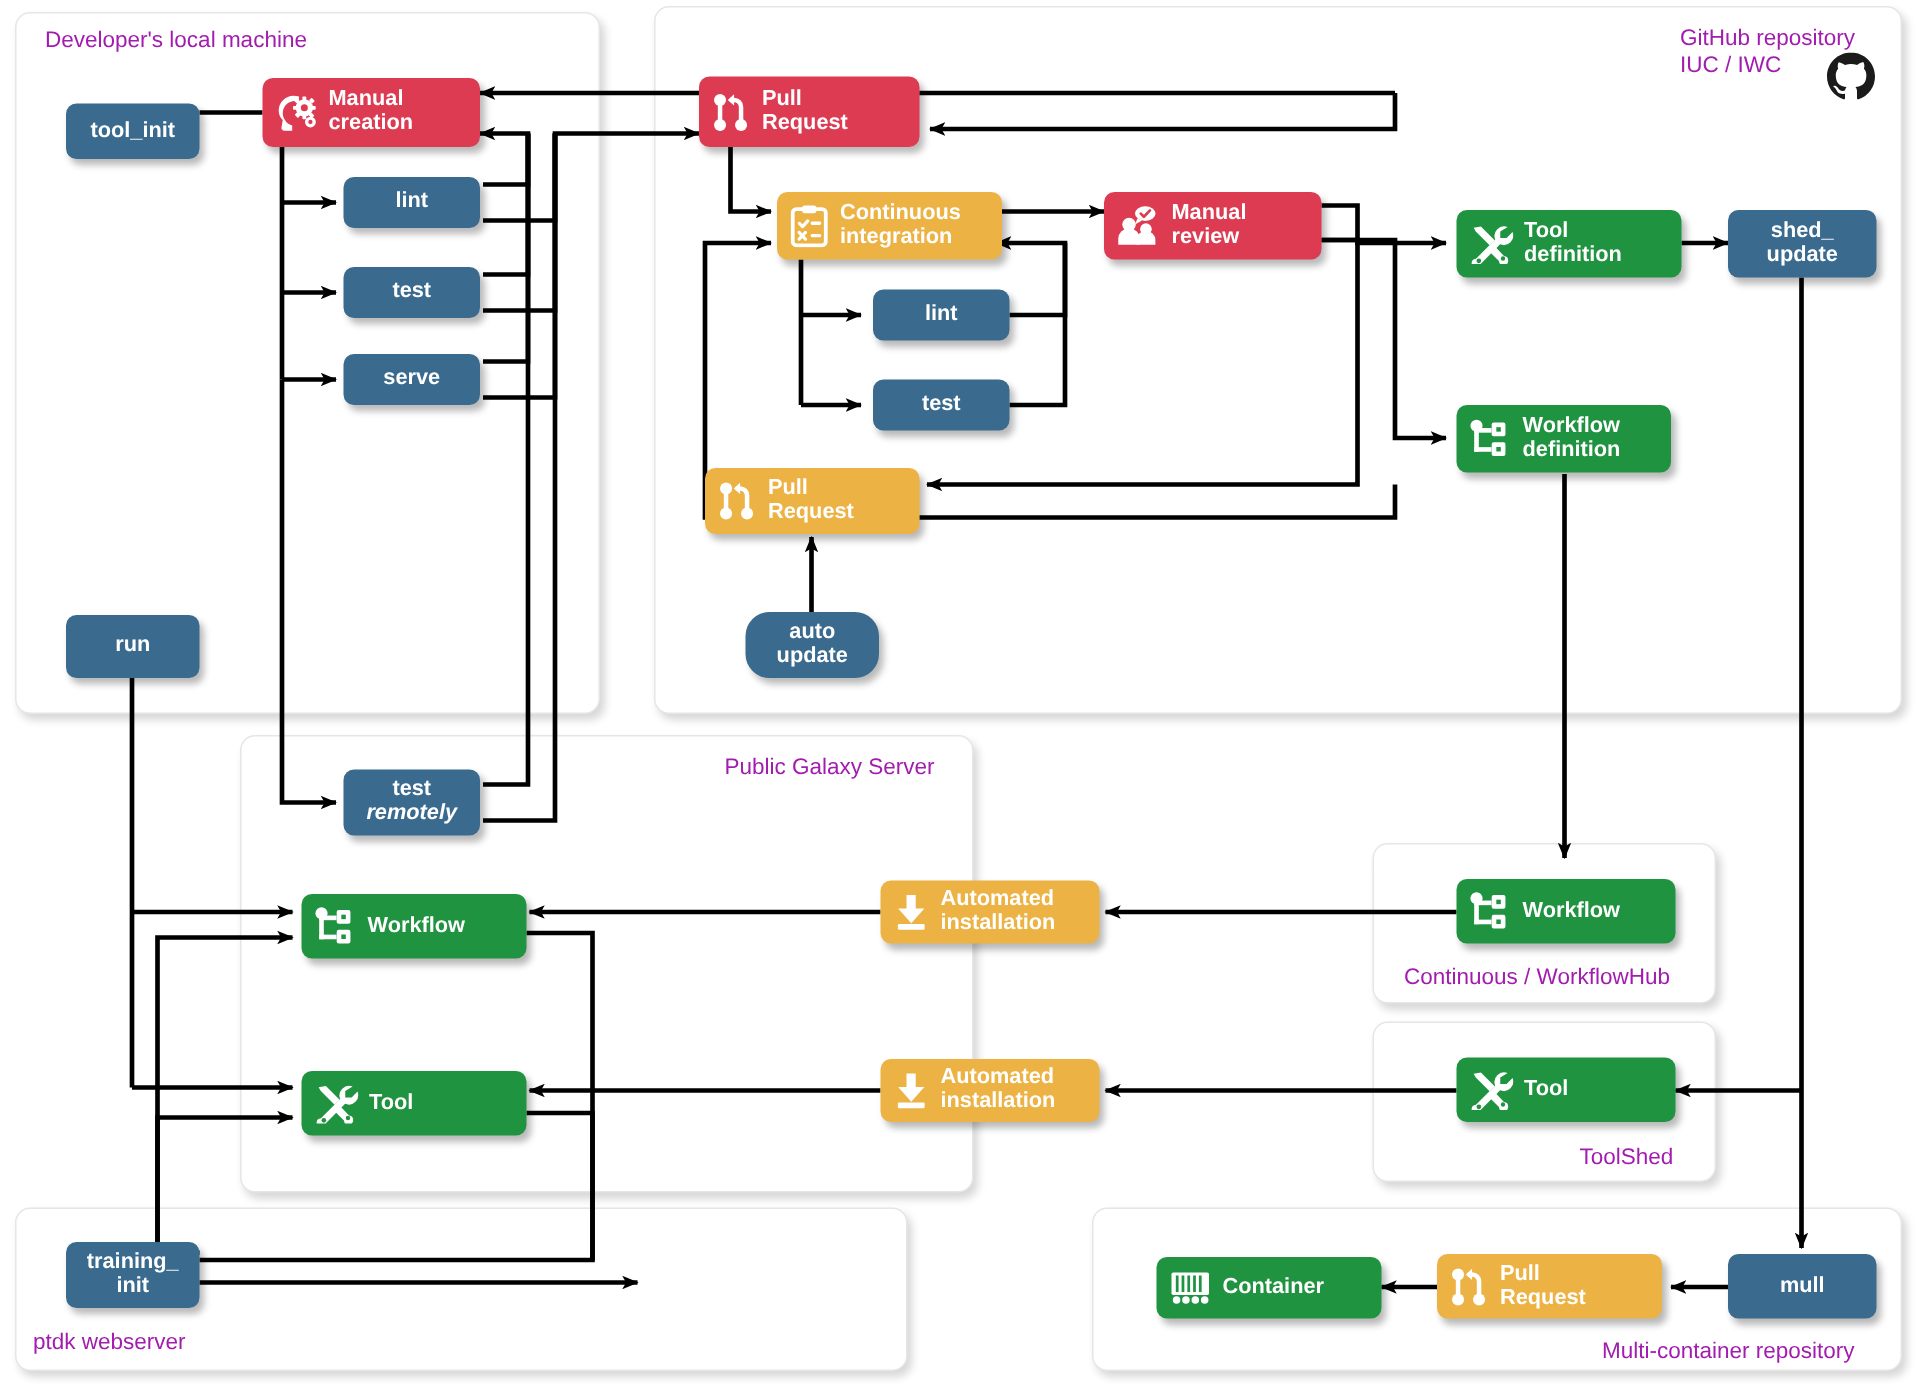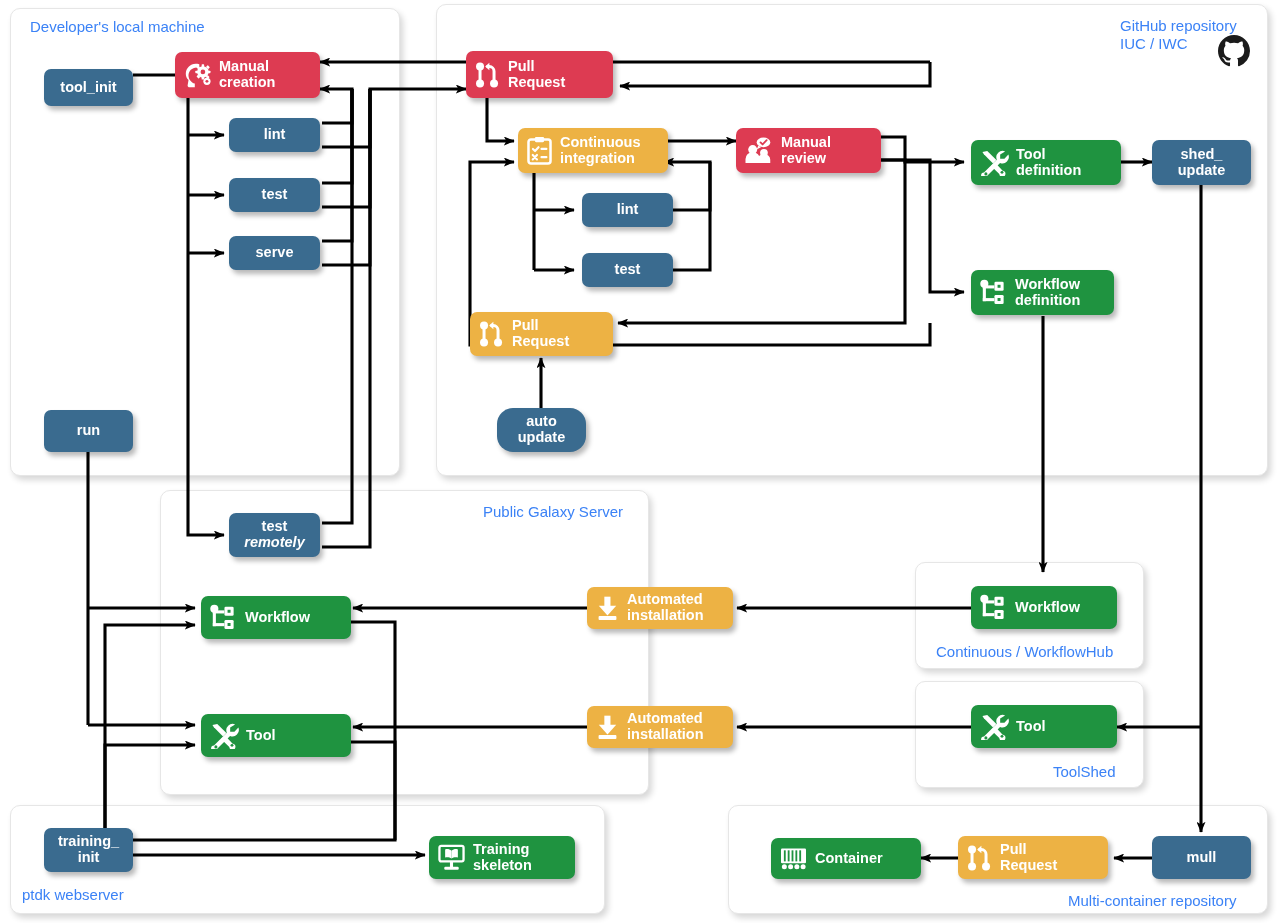--- a/index.html
+++ b/index.html
@@ -1,21 +1,21 @@
 <!DOCTYPE html>
 <html><head>
 <meta charset="utf-8">
 <style>
   html,body{margin:0;padding:0;background:#ffffff;}
   body{width:1280px;height:923px;font-family:"Liberation Sans",sans-serif;position:relative;overflow:hidden;}
   #stage{position:absolute;left:0;top:0;width:1280px;height:923px;}
 
   .panel{position:absolute;background:#ffffff;border:1px solid #e6e6e6;border-radius:10px;
          box-shadow:3px 4px 6px rgba(0,0,0,0.16);}
-  .panel-label{position:absolute;font-size:15px;color:#3b82f6;white-space:pre;line-height:1.25;}
+  .panel-label{position:absolute;font-size:15px;color:#a21caf;white-space:pre;line-height:1.25;}
 
   .node{position:absolute;border-radius:7px;display:flex;align-items:center;
         box-shadow:3px 4px 5px rgba(0,0,0,0.28);box-sizing:border-box;}
   .node .lbl{color:#ffffff;font-weight:bold;font-size:14.5px;line-height:1.08;white-space:pre;}
   .node.blue{background:#3a6b8f;}
   .node.green{background:#1f9340;}
   .node.red{background:#dd3b52;}
   .node.orange{background:#edb244;}
   .node.center{justify-content:center;text-align:center;margin-top:12px;}
   .node.icon-node{padding-left:8px;gap:7px;}
@@ -370,32 +370,20 @@
         <circle cx="6.6" cy="25.8" r="1.6" fill="#1f9340"></circle>
       </svg>
     </span>
     <span class="lbl">Tool</span>
   </div>
 
   <div class="node blue" style="left:44px;top:828px;width:89px;height:44px;justify-content:center;text-align:center;">
     <span class="lbl" style="width:100%;text-align:center;"><span>training_</span><br><span>init</span></span>
   </div>
 
-  <div class="node green icon-node" style="left:429px;top:836px;width:146px;height:43px;">
-    <span class="ico">
-      <svg width="29" height="27" viewBox="0 0 30 28">
-        <rect x="2.5" y="2" width="25" height="16" rx="1.8" fill="none" stroke="#fff" stroke-width="2.4"></rect>
-        <rect x="13.4" y="18" width="3.2" height="6" fill="#fff"></rect>
-        <rect x="7.5" y="23.6" width="15" height="3.2" rx="1.2" fill="#fff"></rect>
-        <path d="M15 7 C13 5 10 5 8.4 5.6 L8.4 14 C10 13.4 13 13.4 15 15 Z" fill="#fff"></path>
-        <path d="M15 7 C17 5 20 5 21.6 5.6 L21.6 14 C20 13.4 17 13.4 15 15 Z" fill="#fff"></path>
-      </svg>
-    </span>
-    <span class="lbl"><span>Training</span><br><span>skeleton</span></span>
-  </div>
 
   <div class="node green icon-node" style="left:771px;top:838px;width:150px;height:41px;">
     <span class="ico">
       <svg width="29" height="25" viewBox="0 0 30 26">
         <rect x="2" y="2.5" width="26" height="15.5" rx="1.2" fill="#fff"></rect>
         <g fill="#1f9340">
           <rect x="5" y="4.5" width="1.9" height="11.5"></rect>
           <rect x="9" y="4.5" width="1.9" height="11.5"></rect>
           <rect x="13" y="4.5" width="1.9" height="11.5"></rect>
           <rect x="17" y="4.5" width="1.9" height="11.5"></rect>

